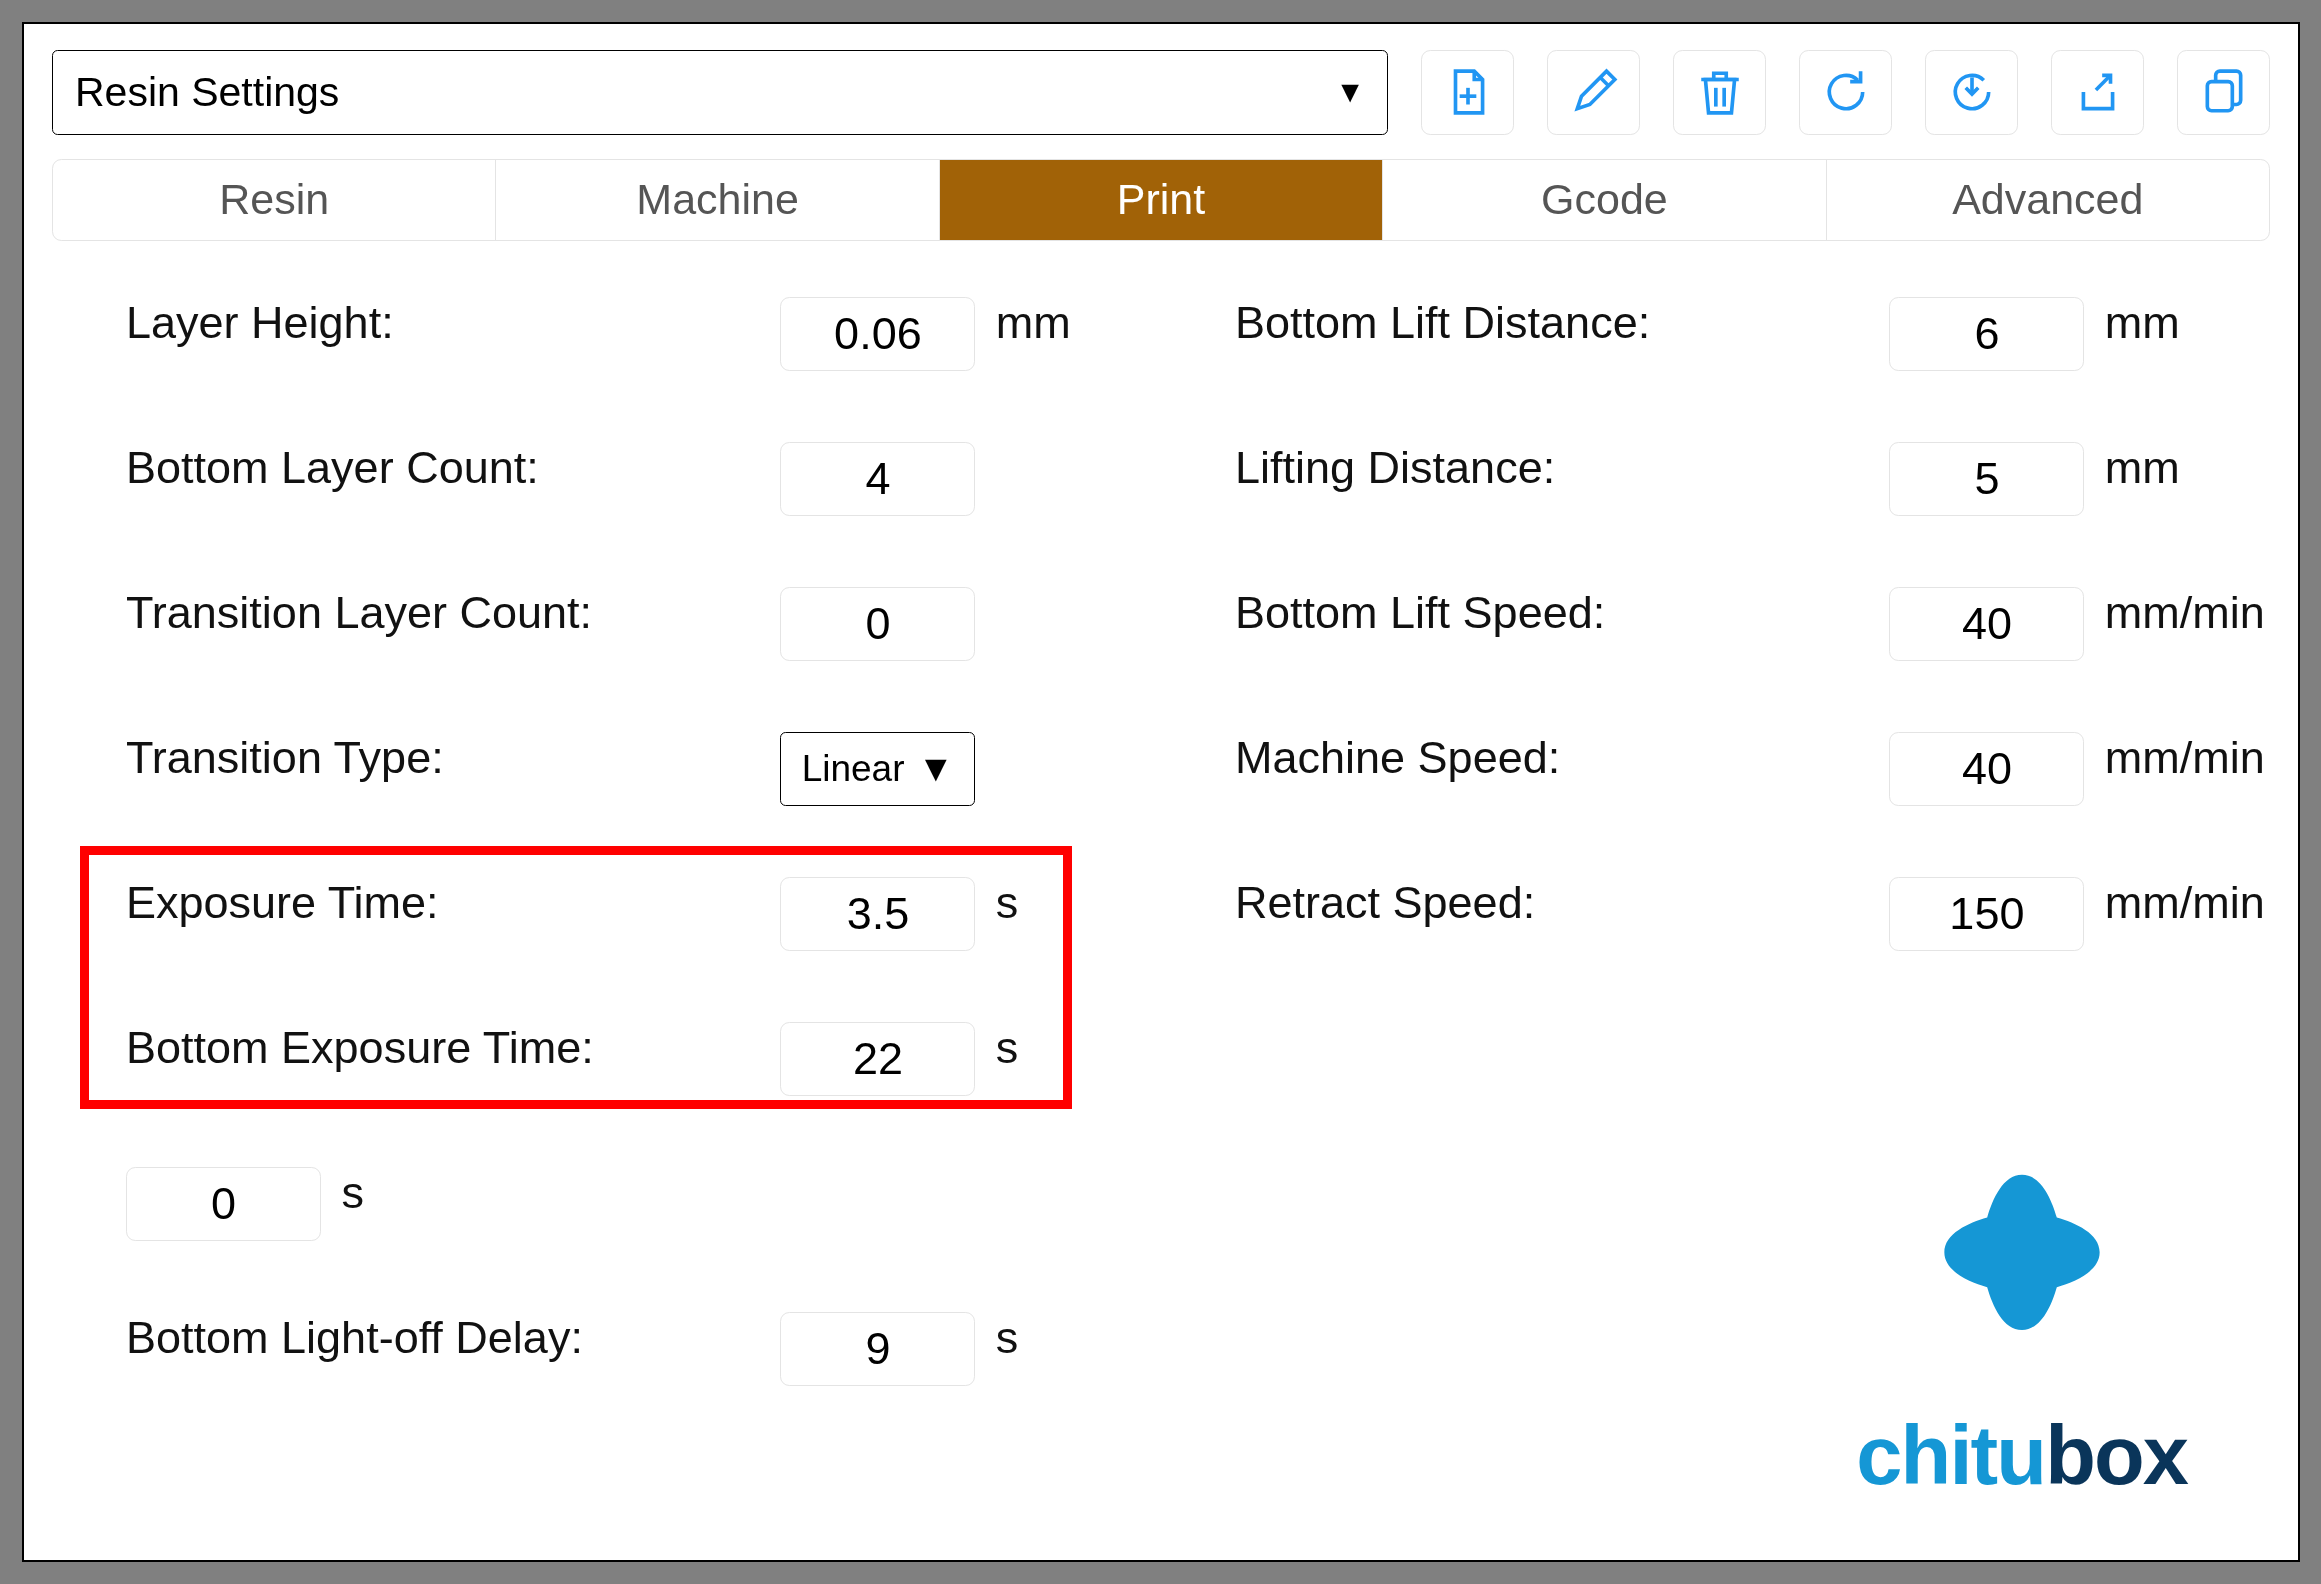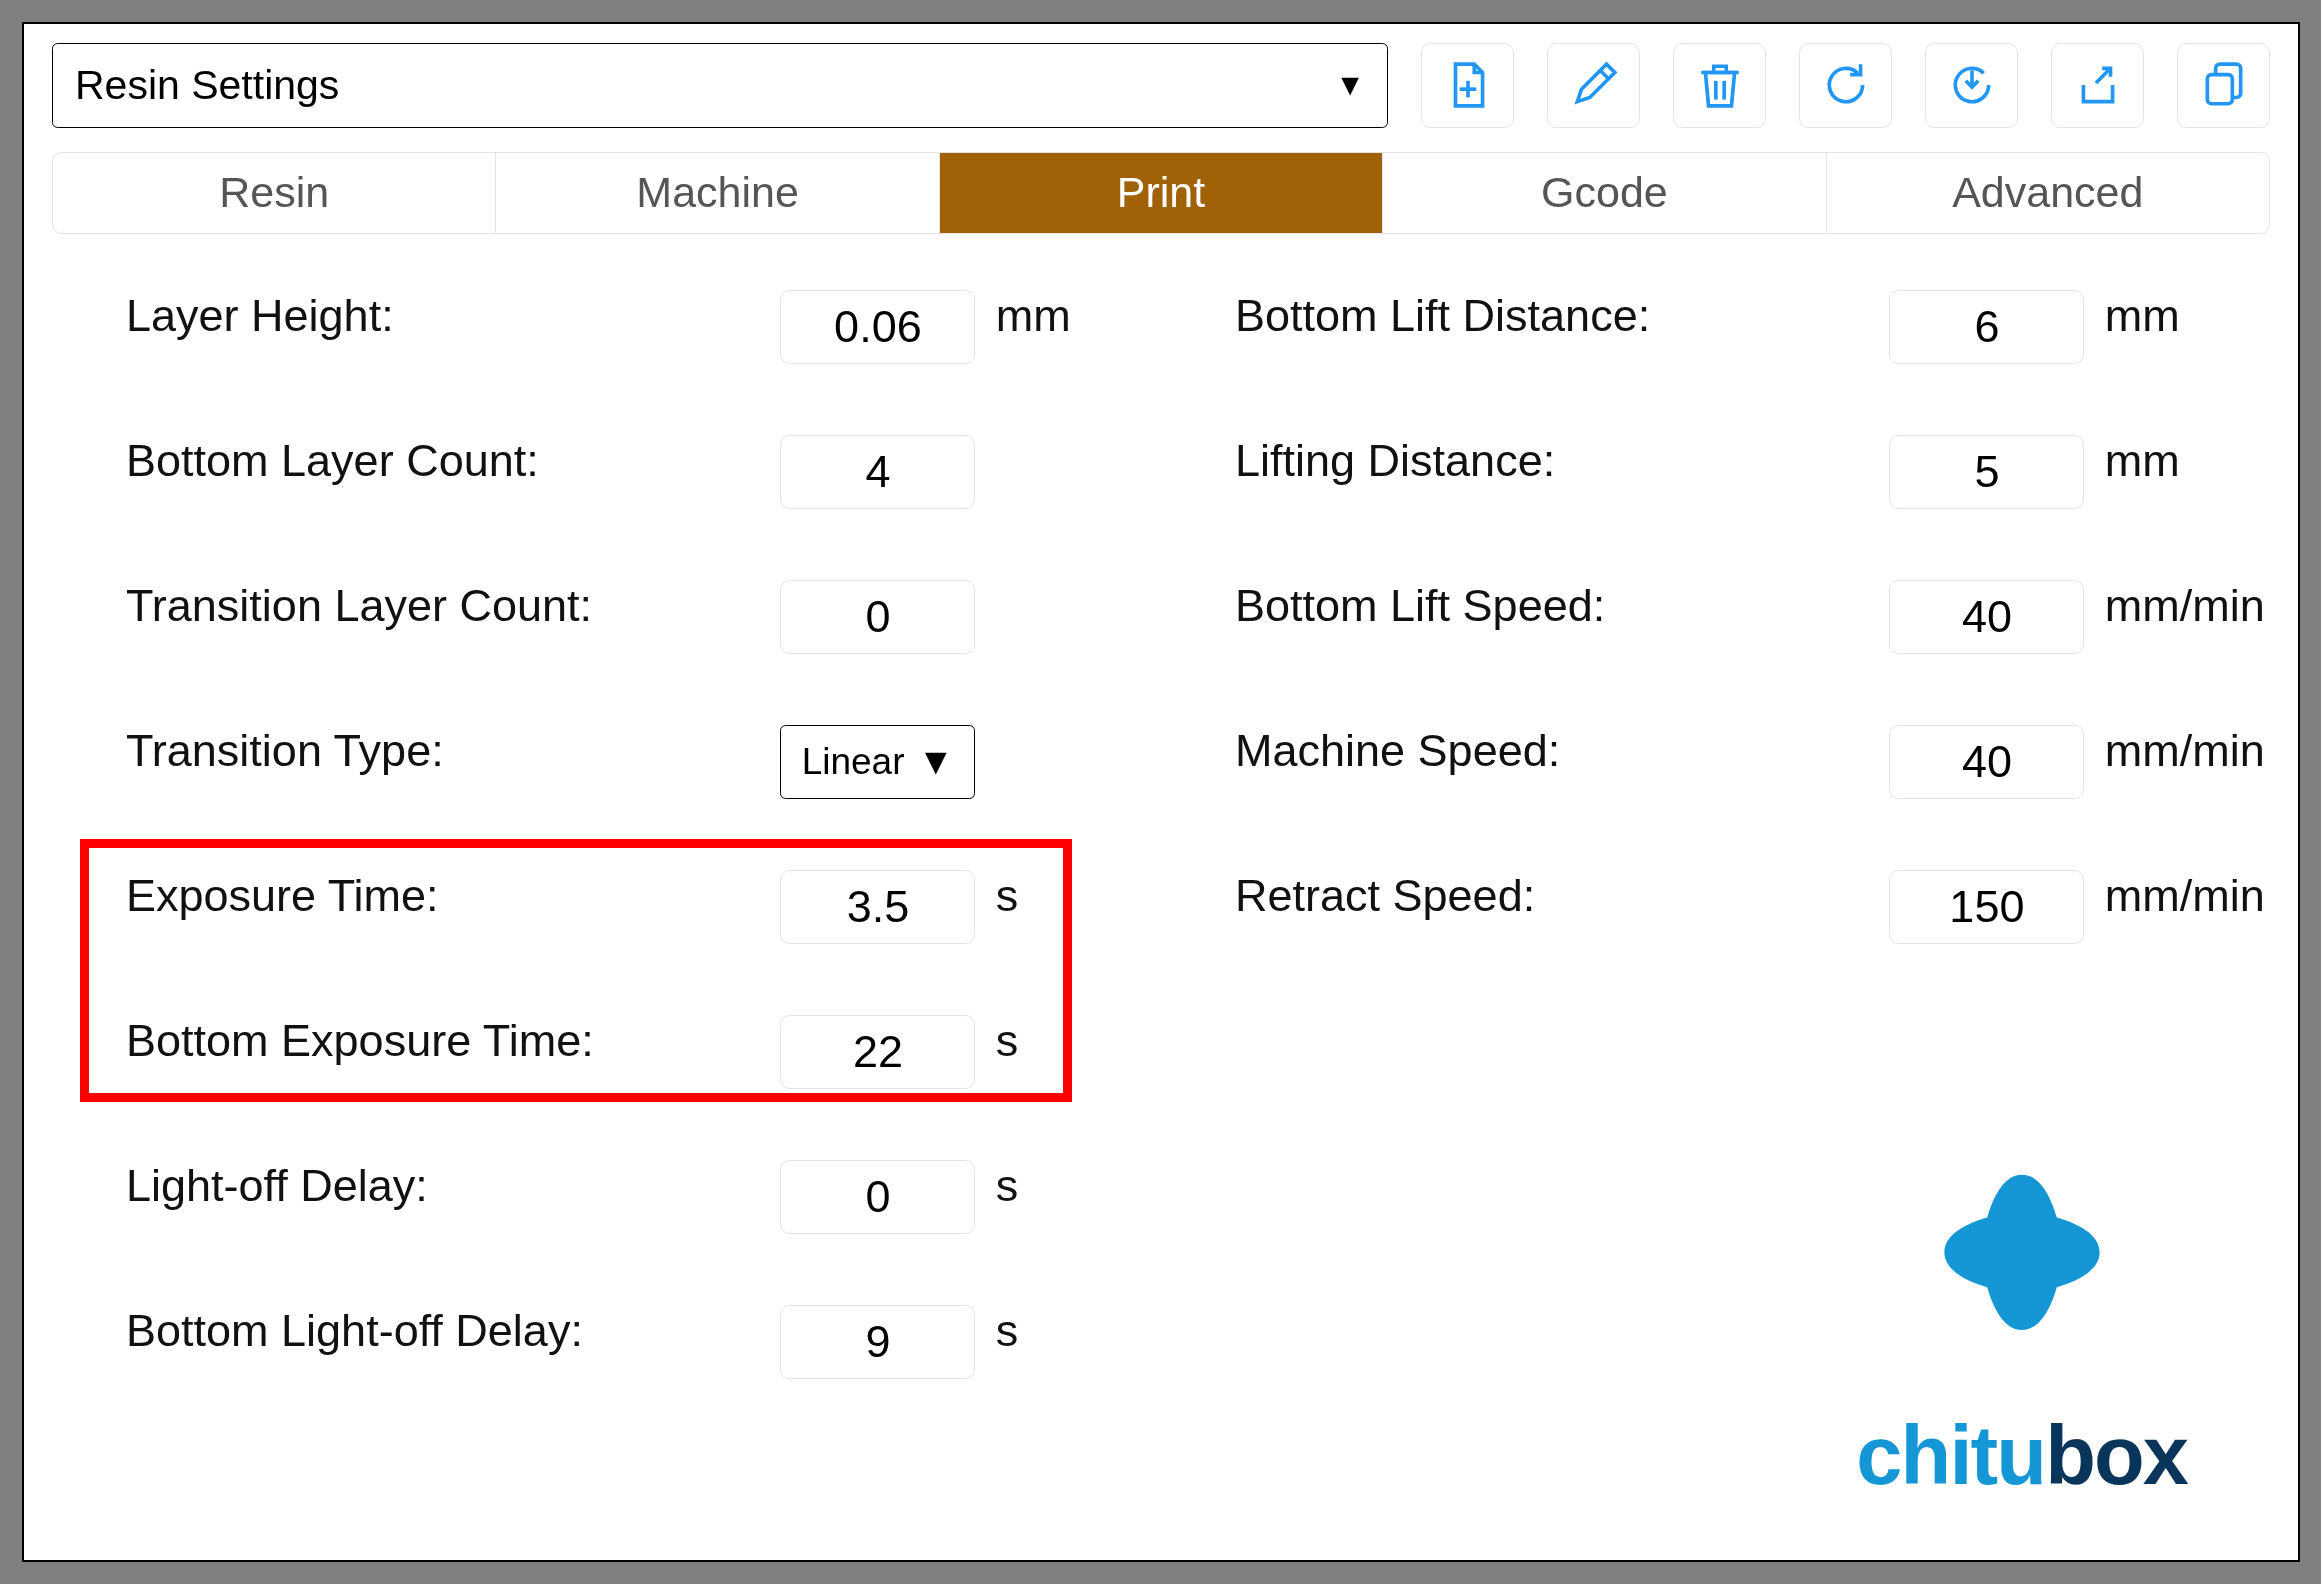--- a/index.html
+++ b/index.html
@@ -18,20 +18,21 @@
     width: 100%;
     height: 100%;
     position: relative;
   }
 
   
   .top-row {
     display: flex;
     gap: 33px;
     align-items: stretch;
+    margin-top: 7px;
   }
   .profile-select {
     flex: 1;
     border: 1.9px solid #000;
     border-radius: 5.6px;
     padding: 9.3px 22px;
     font-size: 41px;
     display: flex;
     justify-content: space-between;
     align-items: center;
@@ -263,21 +264,20 @@
         <span class="label">Exposure Time:</span>
         <span class="input">3.5</span>
         <span class="unit">s</span>
       </div>
       <div class="row">
         <span class="label">Bottom Exposure Time:</span>
         <span class="input">22</span>
         <span class="unit">s</span>
       </div>
       <div class="row">
-        <span class="label">Light-off Delay:</span>
         <span class="input">0</span>
         <span class="unit">s</span>
       </div>
       <div class="row">
         <span class="label">Bottom Light-off Delay:</span>
         <span class="input">9</span>
         <span class="unit">s</span>
       </div>
 
       <div class="highlight" style="left:28px; top:549px; width:992px; height:263px;"></div>

